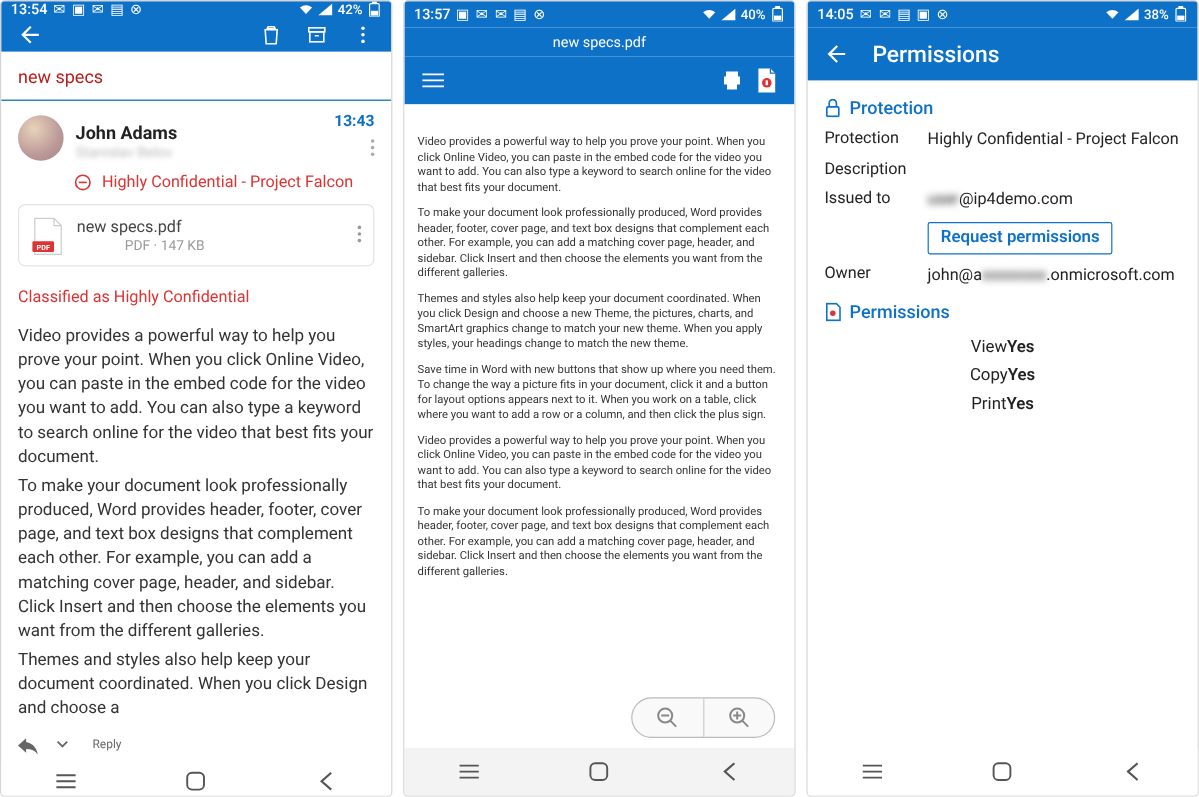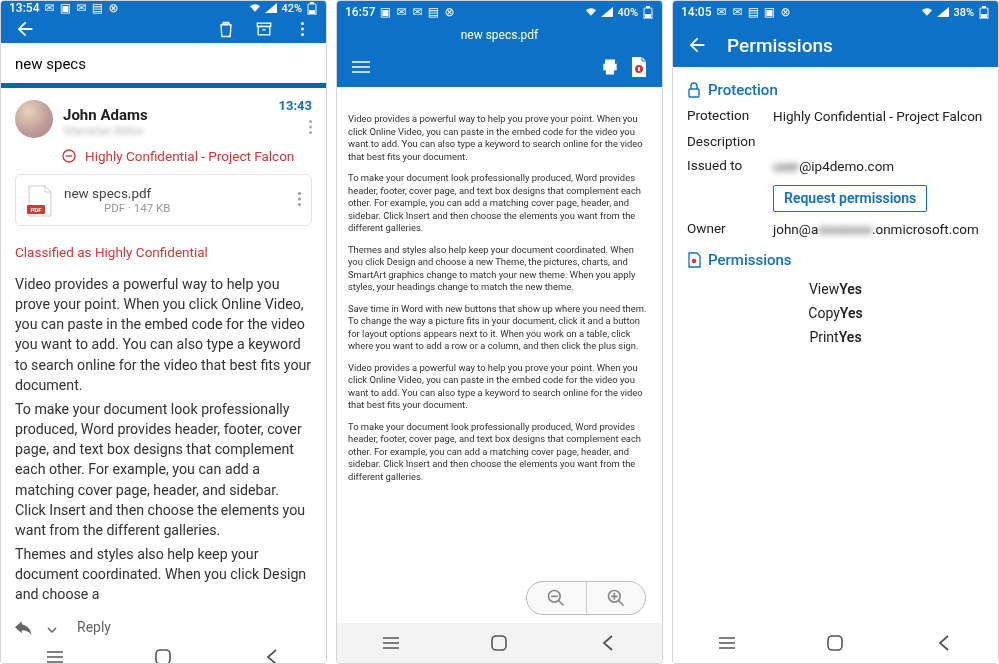--- a/index.html
+++ b/index.html
@@ -2,48 +2,48 @@
 <html><head>
 <meta charset="utf-8">
 <style>
   * { box-sizing: border-box; margin: 0; padding: 0; }
   html, body { width: 999px; height: 664px; background: #fff; font-family: -apple-system, "Segoe UI", Roboto, Arial, sans-serif; }
   .canvas { display: flex; width: 999px; height: 664px; gap: 9px; }
   .phone { width: 327px; height: 664px; border: 1px solid #d5d5d5; border-radius: 4px; overflow: hidden; display: flex; flex-direction: column; background: #fff; position: relative; }
   
   .statusbar { height: 22px; background: #0e71c8; color: #fff; display: flex; align-items: center; padding: 0 8px; font-size: 12px; font-weight: 500; }
   .statusbar .left { display: flex; gap: 4px; align-items: center; }
-  .statusbar .right { margin-left: auto; display: flex; gap: 4px; align-items: center; font-size: 11px; }
+  .statusbar .right { margin-left: auto; display: flex; gap: 4px; font-size: 11px; }
   .sb-ico { width: 12px; height: 12px; display: inline-flex; align-items: center; justify-content: center; }
   
   .appbar { height: 44px; background: #0e71c8; color: #fff; display: flex; align-items: center; padding: 0 10px; gap: 10px; }
   .appbar .left-title { font-size: 19px; font-weight: 500; margin-left: 6px; }
   .appbar .spacer { flex: 1; }
   .appbar .icon-btn { width: 28px; height: 28px; display: flex; align-items: center; justify-content: center; cursor: pointer; }
   
   svg { display: block; }
   
-  .subject-row { padding: 12px 14px 10px; font-size: 15px; color: #000000; border-bottom: 5px solid #0369a1; }
+  .subject-row { padding: 12px 14px 10px; font-size: 15px; color: #b91c1c; border-bottom: 1px solid #0369a1; }
   .sender-row { display: flex; align-items: flex-end; padding: 10px 14px 4px; gap: 10px; }
   .avatar { width: 38px; height: 38px; border-radius: 50%; background: radial-gradient(circle at 35% 30%, #e8d3b9 0%, #b99 60%, #a2887d 100%); flex: none; }
   .sender-main { flex: 1; }
   .sender-name { font-size: 15px; font-weight: 700; color: #222; }
   .sender-sub { font-size: 12px; color: #bbb; filter: blur(2px); }
   .sender-time { font-size: 13px; font-weight: 700; color: #0e6fc4; }
   .sender-more { color: #888; padding-top: 2px; }
   .classification { display: flex; align-items: center; gap: 8px; padding: 6px 14px 10px 60px; color: #d33; font-size: 13.5px; }
   .attachment { margin: 0 14px 12px; border: 1px solid #e3e3e3; border-radius: 6px; padding: 10px 10px; display: flex; align-items: center; gap: 10px; }
   .attach-icon { width: 28px; height: 30px; position: relative; }
   .attach-text .name { font-size: 13.5px; color: #444; }
   .attach-text .meta { font-size: 11.5px; color: #999; margin-left: 40px; }
   .attach-more { margin-left: auto; color: #999; }
   .class-note { color: #d33; font-size: 13.5px; padding: 6px 14px 14px; }
   .body-text { padding: 0 14px; font-size: 14.2px; line-height: 1.42; color: #333; }
   .body-text p { margin-bottom: 4px; }
-  .reply-row { padding: 10px 14px 8px; display: flex; align-items: flex-end; gap: 14px; color: #666; font-size: 14px; }
+  .reply-row { padding: 10px 14px 8px; display: flex; align-items: flex-start; gap: 14px; color: #666; font-size: 10px; }
   
   .navbar { height: 40px; border-top: 0; display: flex; align-items: center; justify-content: space-around; background: #fff; }
   .navbar.shaded { background: #f3f3f3; }
   .nav-btn { width: 60px; height: 28px; display: flex; align-items: center; justify-content: center; color: #555; }
   
   .pdf-titlebar { height: 24px; background: #0e71c8; color: #fff; display: flex; align-items: center; justify-content: center; font-size: 12px; }
   .pdf-toolbar { height: 40px; background: #0e71c8; display: flex; align-items: center; padding: 0 14px; gap: 10px; }
   .pdf-toolbar .spacer { flex: 1; }
   .pdf-body { flex: 1; background: #fff; padding: 26px 11px 10px 11px; overflow: hidden; position: relative; }
   .pdf-body p { font-size: 9.4px; line-height: 1.33; color: #333; margin-bottom: 9px; }
@@ -204,21 +204,21 @@
           <svg width="14" height="18">
             <path d="M11 2 L3 9 L11 16" fill="none" stroke="#555" stroke-width="1.8"></path>
           </svg>
         </div>
   </div>
 </div>
 
 <div class="phone">
   <div class="statusbar">
     <div class="left">
-      <span>16:57</span>
+      <span>13:57</span>
       <span class="sb-ico">▣</span>
       <span class="sb-ico">✉</span>
       <span class="sb-ico">✉</span>
       <span class="sb-ico">▤</span>
       <span class="sb-ico">⊗</span>
     </div>
     <div class="right">
       <span class="sb-ico">
             <svg width="13" height="10" viewBox="0 0 13 10">
               <path d="M6.5 9 L1 3 Q6.5 -1 12 3 Z" fill="#fff"></path>

